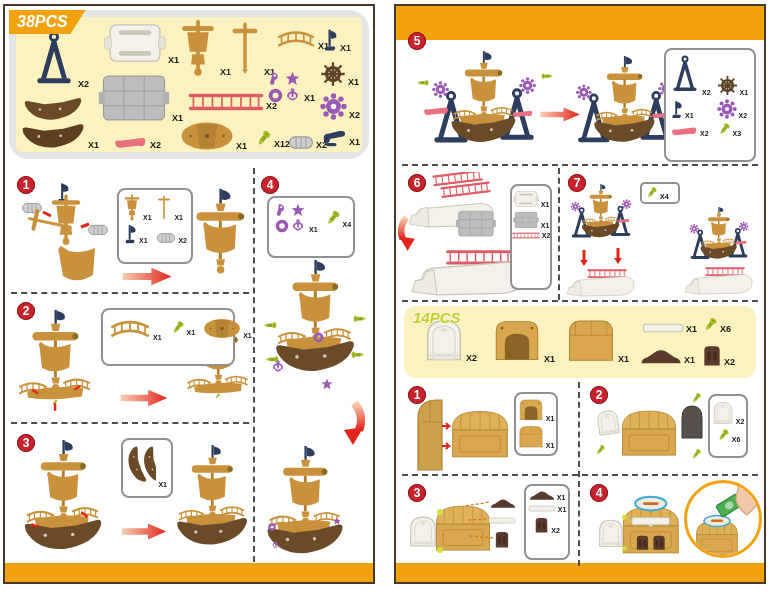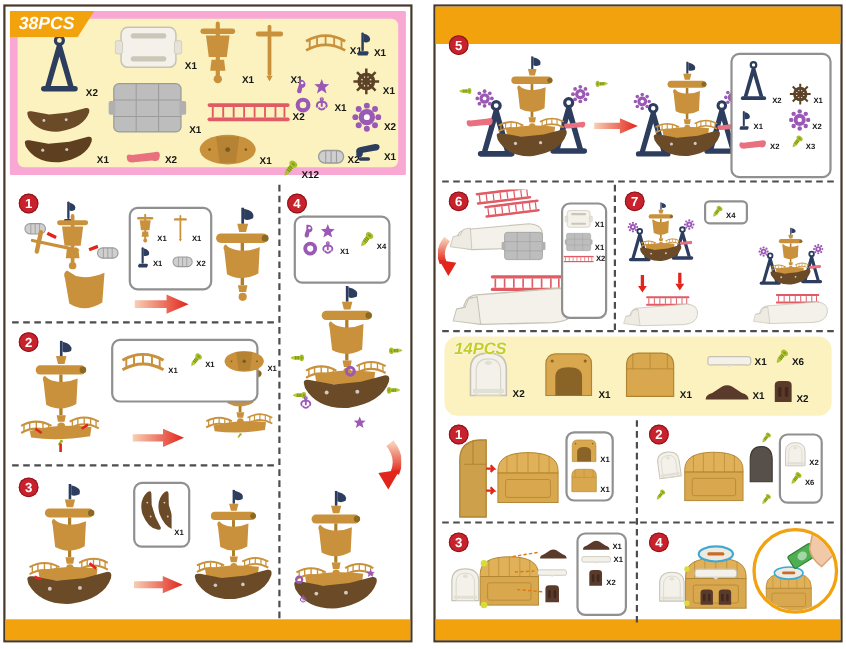--- a/index.html
+++ b/index.html
@@ -13,21 +13,21 @@
 .badge{position:absolute;width:18px;height:18px;border-radius:50%;background:#C8232C;color:#fff;font-size:12px;font-weight:bold;display:flex;align-items:center;justify-content:center;box-shadow:inset 0 0 0 1px #8e151d;z-index:5}
 .inset{position:absolute;background:#fff;border:2px solid #909090;border-radius:8px;z-index:4}
 .dash-h{position:absolute;height:0;border-top:2px dashed #4d4d4d;z-index:1}
 .dash-v{position:absolute;width:0;border-left:2px dashed #4d4d4d;z-index:1}
 .qty{font-size:9px;font-weight:bold;color:#161616;white-space:nowrap;line-height:1}
 .qty.sm{font-size:7px}
 .part{position:absolute;display:flex;align-items:flex-end;gap:2px}
 .part svg,.cell svg,.fig svg{display:block}
 .fig{position:absolute;z-index:2}
 .partcol{display:flex;flex-direction:column;align-items:center;gap:1px}
-.partsbox{position:absolute;left:4px;top:4px;width:360px;height:149px;background:#f9a8d4;border-radius:1px;padding:7px}
+.partsbox{position:absolute;left:4px;top:4px;width:360px;height:149px;background:#e5e5e5;border-radius:20px;padding:7px}
 .partsbox-inner{position:relative;width:100%;height:100%;background:#FBF2C0;border-radius:6px}
 .pcs-tab{position:absolute;top:-7px;left:-7px;background:#F2A20D;color:#fff;font-weight:bold;font-style:italic;font-size:16px;padding:3px 18px 3px 8px;clip-path:polygon(0 0,100% 0,80% 100%,0 100%);z-index:3}
 .box14{position:absolute;left:8px;top:300px;width:352px;height:72px;background:#FBF2C0;border-radius:12px;z-index:2}
 .pcs14{position:absolute;top:3px;left:9px;color:#C3CE2A;font-weight:bold;font-style:italic;font-size:15px;text-shadow:0 0 2px #ffffff,0 0 1px #fff;z-index:3}
 .cell{display:flex;align-items:flex-end;gap:2px}
 .grid2{display:grid;grid-template-columns:1fr 1fr;gap:3px 4px;padding:4px;align-items:end}
 .vstack{display:flex;flex-direction:column;align-items:center;gap:3px;padding:4px 2px}
 .hand-inset{position:absolute;width:78px;height:78px;border-radius:50%;background:#fff;border:3px solid #F2A20D;overflow:hidden;z-index:4}
 </style>
 </head>
@@ -348,21 +348,21 @@
               </svg>
             <svg width="15" height="15" viewBox="0 0 20 20">
                 <use href="#s-orn-ring"></use>
               </svg>
             <svg width="15" height="15" viewBox="0 0 20 20">
                 <use href="#s-orn-anchor"></use>
               </svg>
           </div>
           <span class="qty">X1</span>
         </div>
-        <div class="part" style="left:238px;top:127px">
+        <div class="part" style="left:238px;top:112px">
           <svg width="18" height="20" viewBox="0 0 30 32" style="color:#A9C129">
               <use href="#s-screw"></use>
             </svg>
           <span class="qty">X12</span>
         </div>
         <div class="part" style="left:306px;top:10px">
           <svg width="16" height="26" viewBox="0 0 32 44" style="color:#2C3D5E">
               <use href="#s-flagpart"></use>
             </svg>
           <span class="qty">X1</span>

